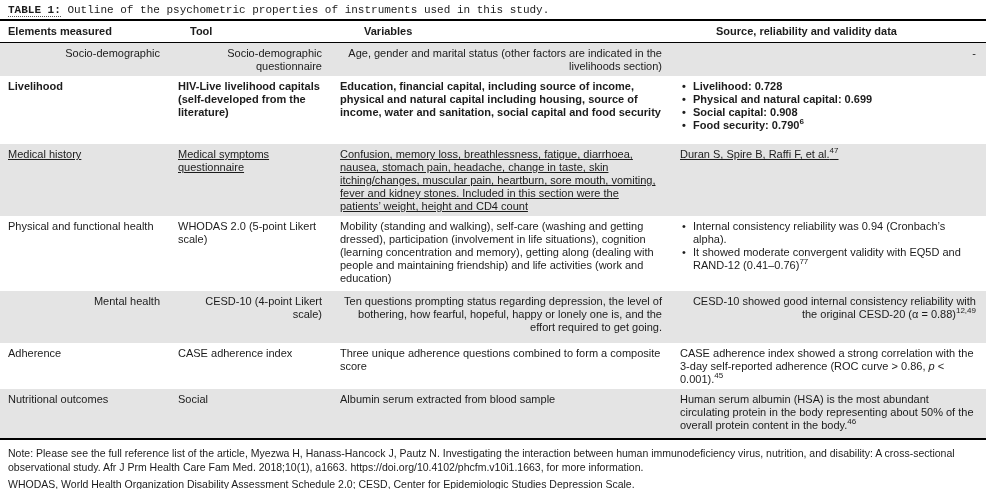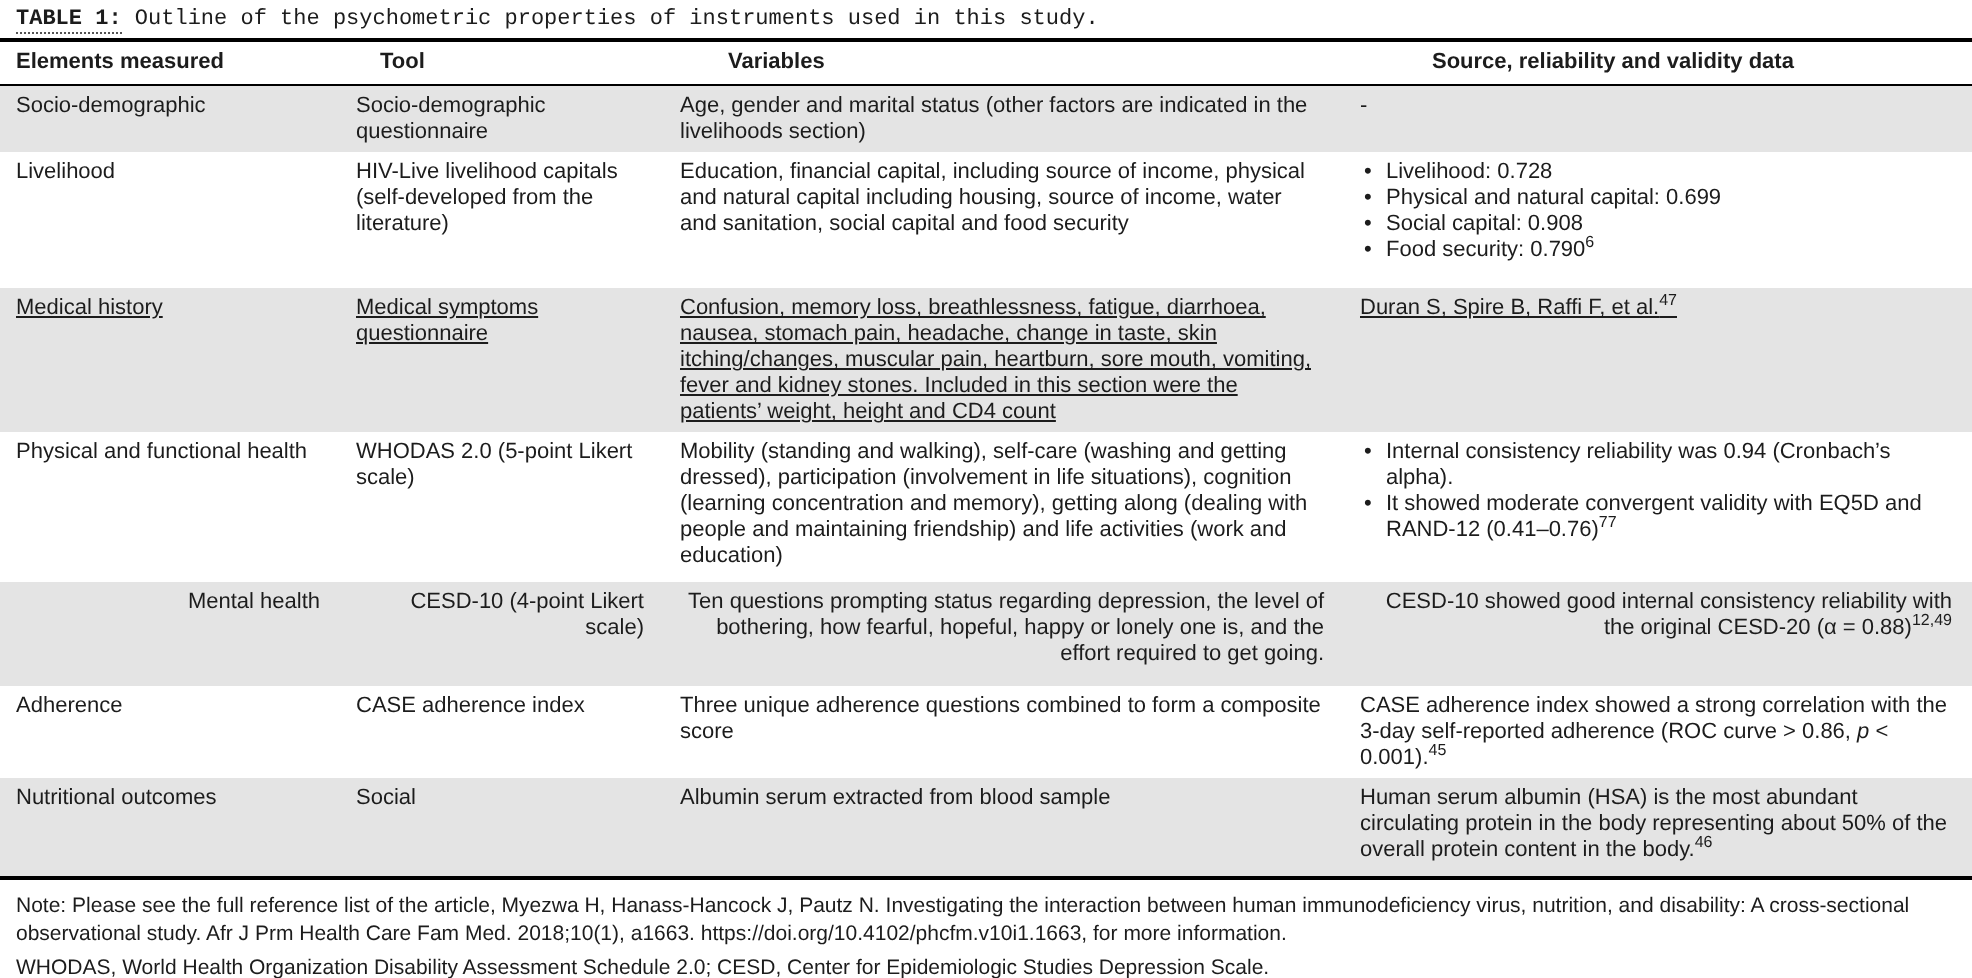--- a/index.html
+++ b/index.html
@@ -37,22 +37,22 @@
     padding:4px 10px 4px 8px;
   }
   .td,.th{line-height:13px;}
   .td{
     font-size:11px;
     padding:4px 10px 3px 8px;
     vertical-align:top;
   }
   .tbody{border-bottom:2px solid var(--border);}
   .tr.shaded{background:var(--row-shade);}
-  .tbody .tr:nth-child(1){min-height:31px;}
-  .tbody .tr:nth-child(2){min-height:68px;}
+  .tbody .tr:nth-child(1){min-height:31px;text-align:right;}
+  .tbody .tr:nth-child(2){min-height:68px;font-weight:bold;}
   .tbody .tr:nth-child(3){min-height:70px;text-decoration:underline;}
   .tbody .tr:nth-child(4){min-height:75px;}
   .tbody .tr:nth-child(5){min-height:52px;text-align:right;}
   .tbody .tr:nth-child(6){min-height:44px;}
   .tbody .tr:nth-child(7){min-height:49px;}
   sup{font-size:8px;line-height:0;vertical-align:super;}
   .bullet-item{position:relative;padding-left:13px;}
   .bullet-item .bullet{position:absolute;left:2px;top:0;}
   .notes{padding:6px 8px 4px 8px;border-bottom:1px solid #bbb;}
   .note{

